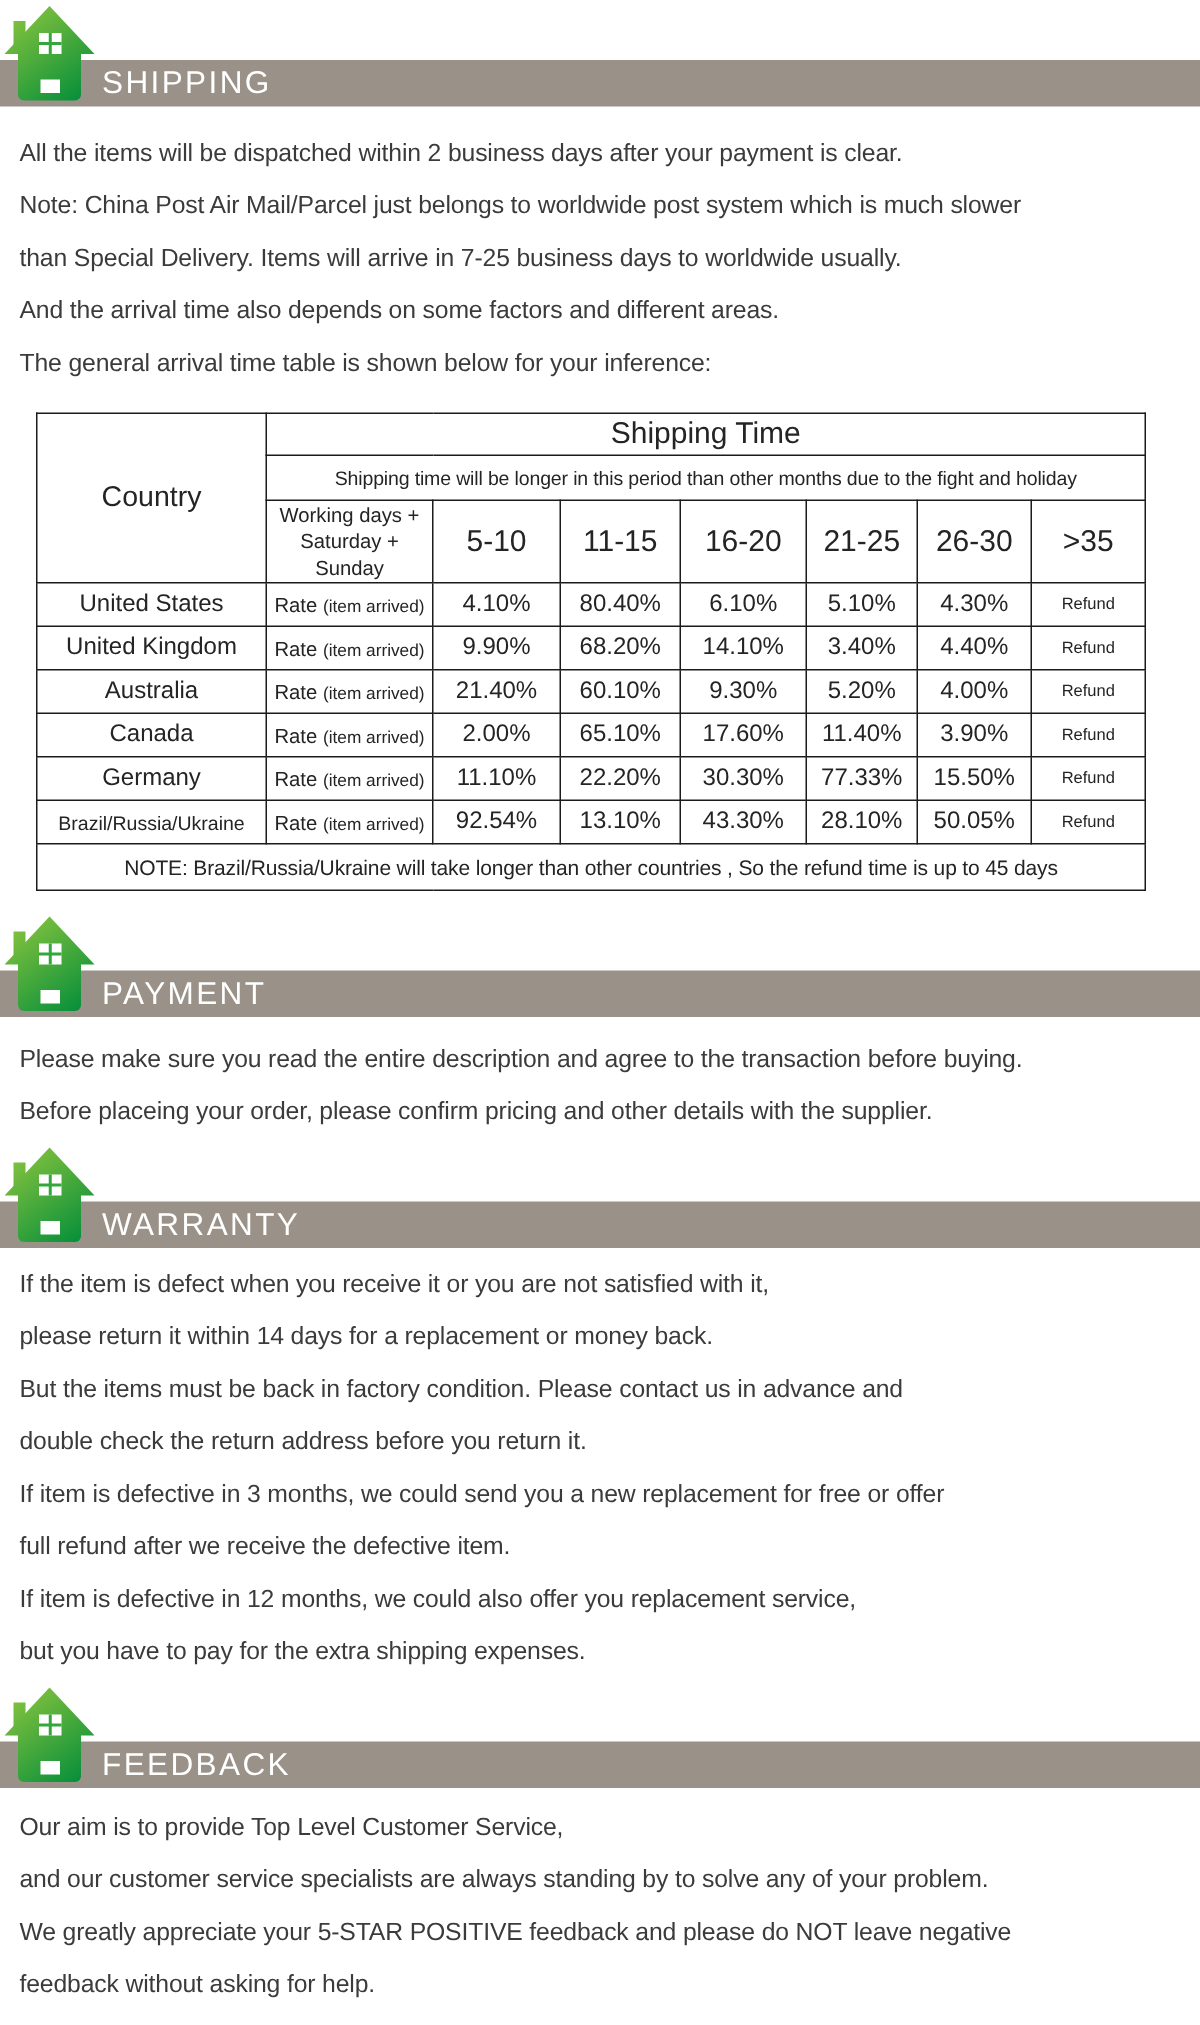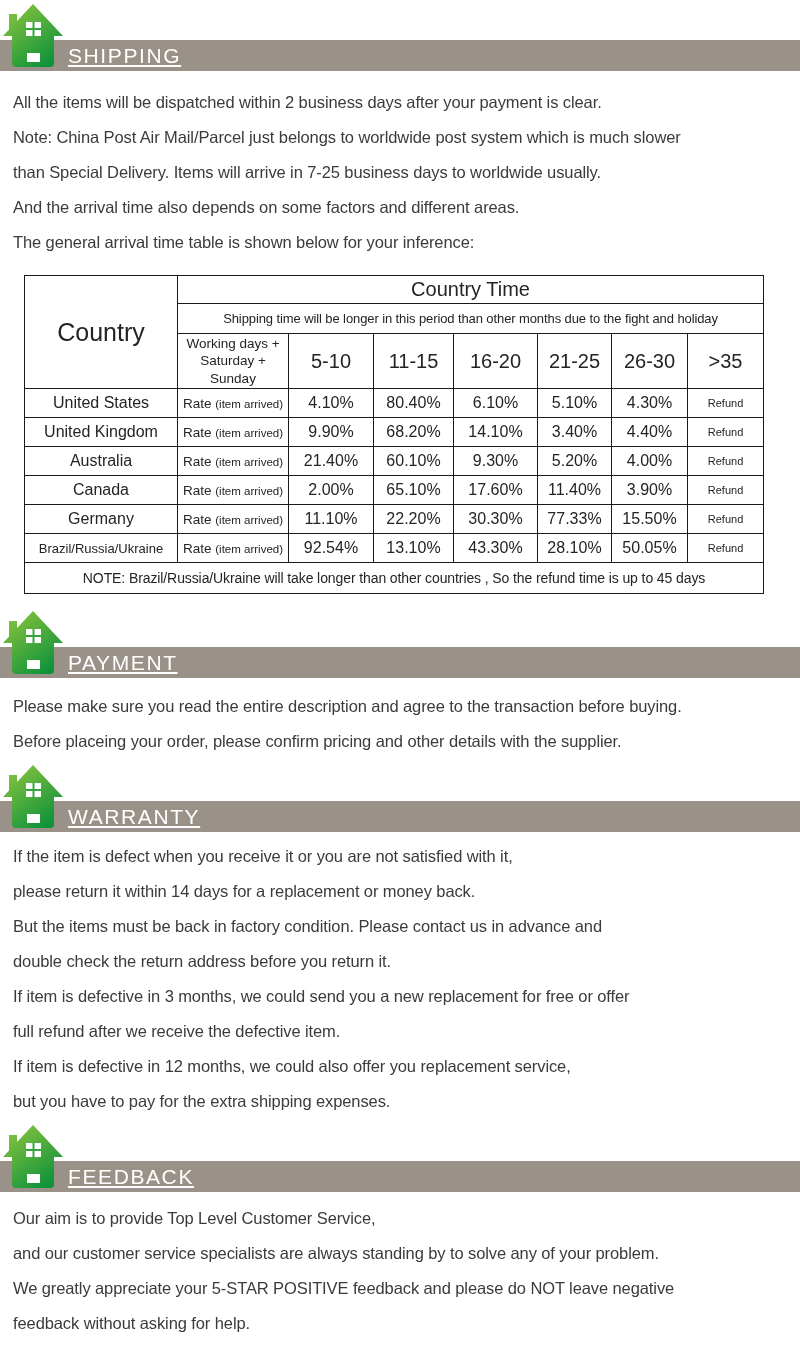--- a/index.html
+++ b/index.html
@@ -15,21 +15,20 @@
   
   .sec-header { position:relative; height:71px; }
   .banner {
     position:absolute; left:0; right:0; bottom:0; height:31px;
     background:var(--banner-bg,#9a9289);
   }
   .banner-title {
     position:absolute; left:68px; top:50%; transform:translateY(-50%);
     font-size:21px; letter-spacing:1.6px; font-weight:400;
     color:var(--banner-text,#ffffff);
-    text-decoration:underline;
   }
   .house-icon { position:absolute; left:2px; top:3px; width:62px; height:65px; }
 
   
   .para { padding-left:13px; }
   .para .line { font-size:16.5px; line-height:35px; white-space:nowrap; letter-spacing:-0.1px; }
   .para-shipping { padding-top:14px; }
   .para-payment  { padding-top:11px; }
   .para-warranty { padding-top:7px;  }
   .para-feedback { padding-top:9px;  }
@@ -42,21 +41,21 @@
   }
   .ship-table td {
     border:1px solid var(--table-border,#1b1b1b);
     text-align:center; vertical-align:middle; padding:0; overflow:hidden;
   }
   tr.r-main td  { height:28px; }
   tr.r-sub  td  { height:30px; }
   tr.r-cols td  { height:55px; }
   tr.r-data td  { height:29px; }
   tr.r-note td  { height:31px; font-size:14px; letter-spacing:-0.1px; }
-  .cell-country-hdr { font-size:25px; }
+  .cell-country-hdr { font-size:19px; }
   .cell-shiptime    { font-size:20px; }
   .cell-sub         { font-size:13px; letter-spacing:-0.1px; }
   .cell-workdays    { font-size:13.5px; line-height:1.3; white-space:pre-line; }
   .cell-period      { font-size:20px; }
   td.c-name   { font-size:16px; white-space:nowrap; }
   td.c-name.tight { font-size:13px; }
   td.c-rate   { font-size:13.5px; white-space:nowrap; }
   td.c-rate .paren { font-size:11.5px;text-align:center; }
   td.c-val    { font-size:16px; }
   td.c-refund { font-size:11px; }
@@ -104,21 +103,21 @@
         <col style="width:85px">
         <col style="width:80px">
       <col style="width:84px">
         <col style="width:74px">
         <col style="width:76px">
         <col style="width:76px">
     </colgroup>
     <tbody>
       <tr class="r-main">
         <td class="cell-country-hdr" rowspan="3">Country</td>
-        <td class="cell-shiptime" colspan="7">Country Time</td>
+        <td class="cell-shiptime" colspan="7">Shipping Time</td>
       </tr>
       <tr class="r-sub">
         <td class="cell-sub" colspan="7">Shipping time will be longer in this period than other months due to the fight and holiday</td>
       </tr>
       <tr class="r-cols">
         <td class="cell-workdays">Working days +
 Saturday +
 Sunday</td>
         <td class="cell-period">5-10</td>
         <td class="cell-period">11-15</td>

